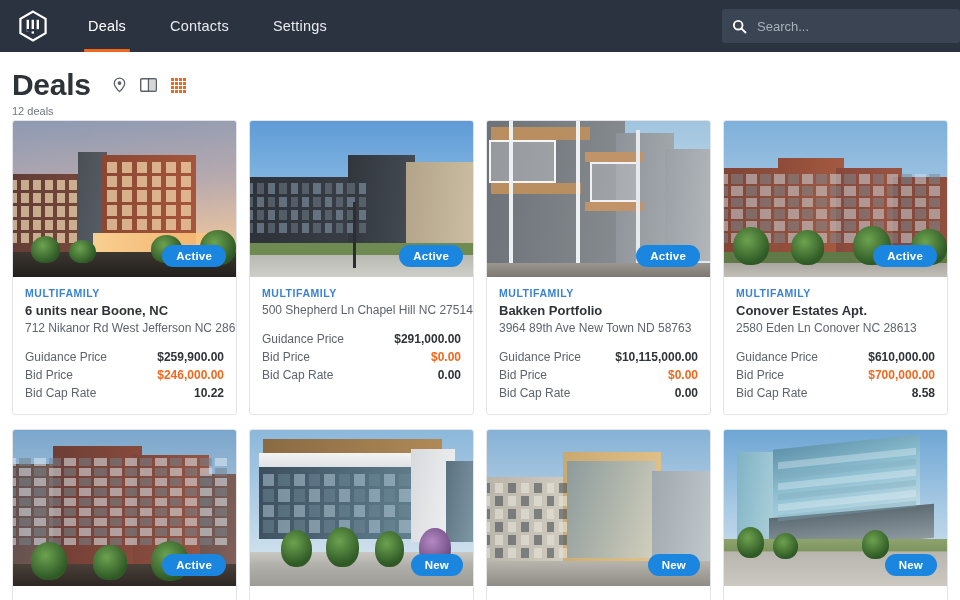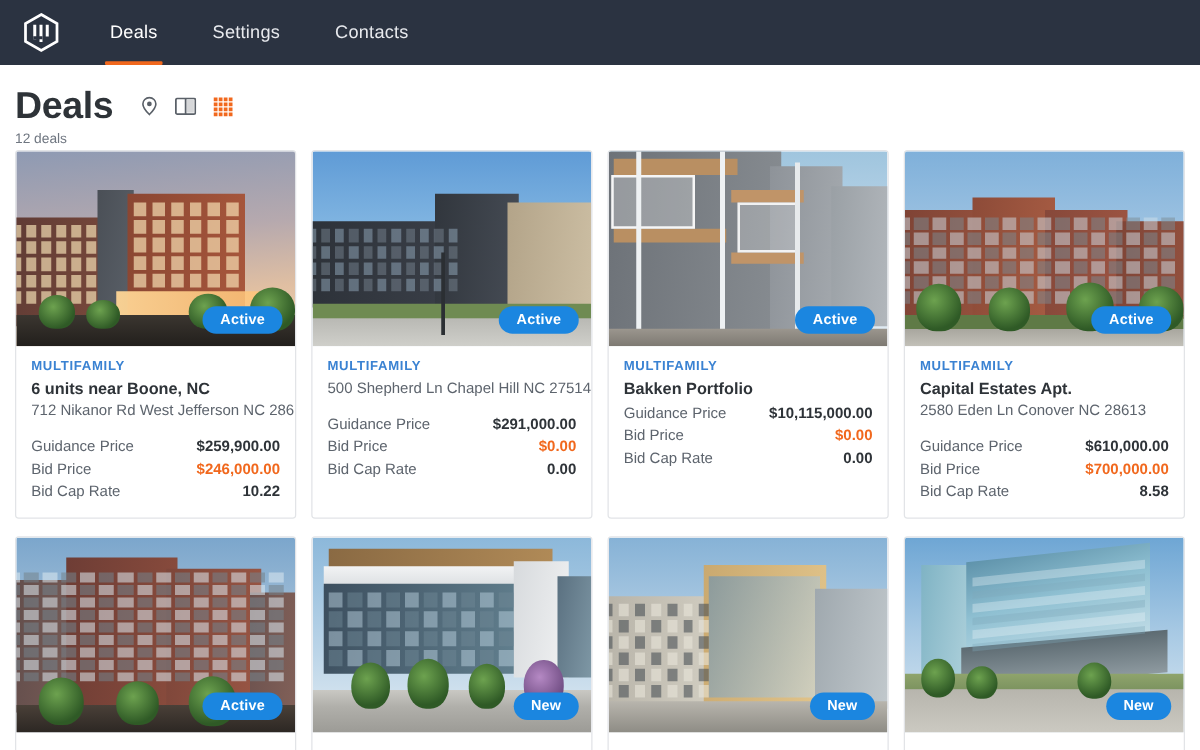--- a/index.html
+++ b/index.html
@@ -198,27 +198,34 @@
       <rect x="8.6" y="19" width="7.4" height="2.4" fill="#2b3341"></rect>
     </svg>
   </div>
 
   <div class="nav-tabs">
     <div class="nav-tab">
       <span>Deals</span>
       <span class="ul"></span>
     </div>
     <div class="nav-tab inactive">
+      <span>Contacts</span>
+    </div>
+    <div class="nav-tab inactive">
       <span>Settings</span>
     </div>
-    <div class="nav-tab inactive">
-      <span>Contacts</span>
-    </div>
-  </div>
-
+  </div>
+
+  <div class="searchbox">
+    <svg width="15" height="15" viewBox="0 0 16 16">
+      <circle cx="6.6" cy="6.6" r="4.6" fill="none" stroke="#ffffff" stroke-width="2"></circle>
+      <line x1="10.2" y1="10.2" x2="14.4" y2="14.4" stroke="#ffffff" stroke-width="2" stroke-linecap="round"></line>
+    </svg>
+    <span class="search-placeholder">Search...</span>
+  </div>
 </div>
 
 <div class="page-head">
   <div class="title-block">
     <div class="page-title">Deals</div>
     <div class="page-sub">12 deals</div>
   </div>
 
   <div class="view-toggles">
     <div class="vt">
@@ -456,20 +463,21 @@
         <div class="b" style="left:10%;top:0;width:1.6%;height:96%;background:#eef1f3"></div>
         <div class="b" style="left:40%;top:0;width:1.6%;height:96%;background:#eef1f3"></div>
         <div class="b" style="left:67%;top:6%;width:1.4%;height:88%;background:#e7eaec"></div>
         <div class="ground" style="height:9%;background:linear-gradient(180deg,#9b968e,#7d7972)"></div>
       </div>
       <div class="badge">Active</div>
     </div>
     <div class="card-body">
       <div class="card-type">MULTIFAMILY</div>
       <div class="card-name">Bakken Portfolio</div>
+      <div class="card-addr">3964 89th Ave New Town ND 58763</div>
       <div class="stat">
         <span class="k">Guidance Price</span>
         <span class="v">$10,115,000.00</span>
       </div>
       <div class="stat">
         <span class="k">Bid Price</span>
         <span class="v accent">$0.00</span>
       </div>
       <div class="stat">
         <span class="k">Bid Cap Rate</span>
@@ -587,21 +595,21 @@
         <div class="ground" style="height:16%;background:linear-gradient(180deg,#5f7a46 0%,#5f7a46 45%,#a9a79f 46%,#c2c0b8 100%)"></div>
         <div class="tree" style="left:4%;top:68%;width:16%;height:24%;"></div>
         <div class="tree" style="left:30%;top:70%;width:15%;height:22%;"></div>
         <div class="tree" style="left:58%;top:67%;width:17%;height:25%;"></div>
         <div class="tree" style="left:84%;top:69%;width:16%;height:23%;"></div>
       </div>
       <div class="badge">Active</div>
     </div>
     <div class="card-body">
       <div class="card-type">MULTIFAMILY</div>
-      <div class="card-name">Capital Estates Apt.</div>
+      <div class="card-name">Conover Estates Apt.</div>
       <div class="card-addr">2580 Eden Ln Conover NC 28613</div>
       <div class="stat">
         <span class="k">Guidance Price</span>
         <span class="v">$610,000.00</span>
       </div>
       <div class="stat">
         <span class="k">Bid Price</span>
         <span class="v accent">$700,000.00</span>
       </div>
       <div class="stat">

